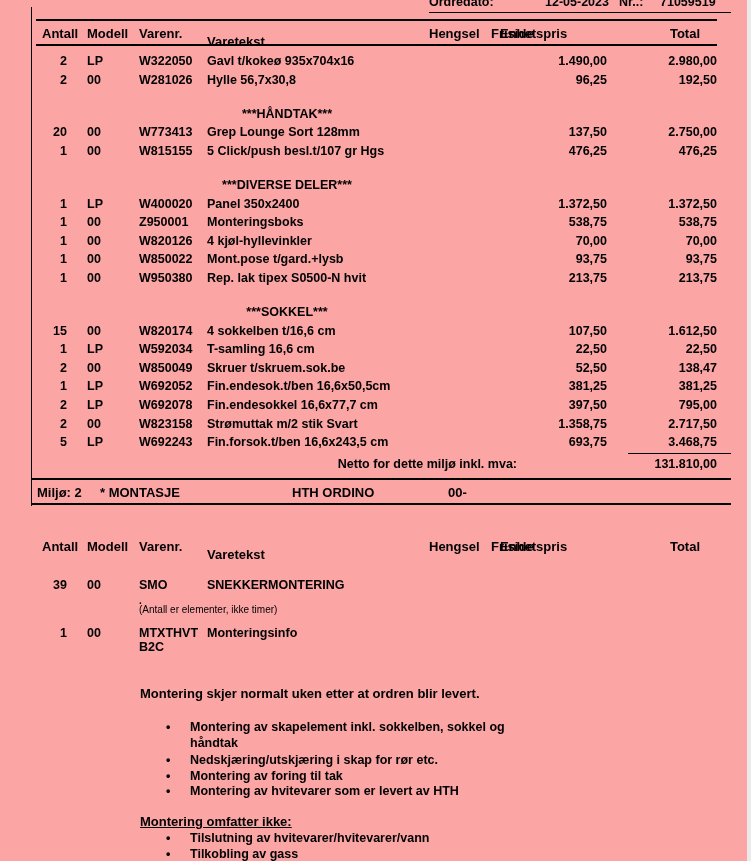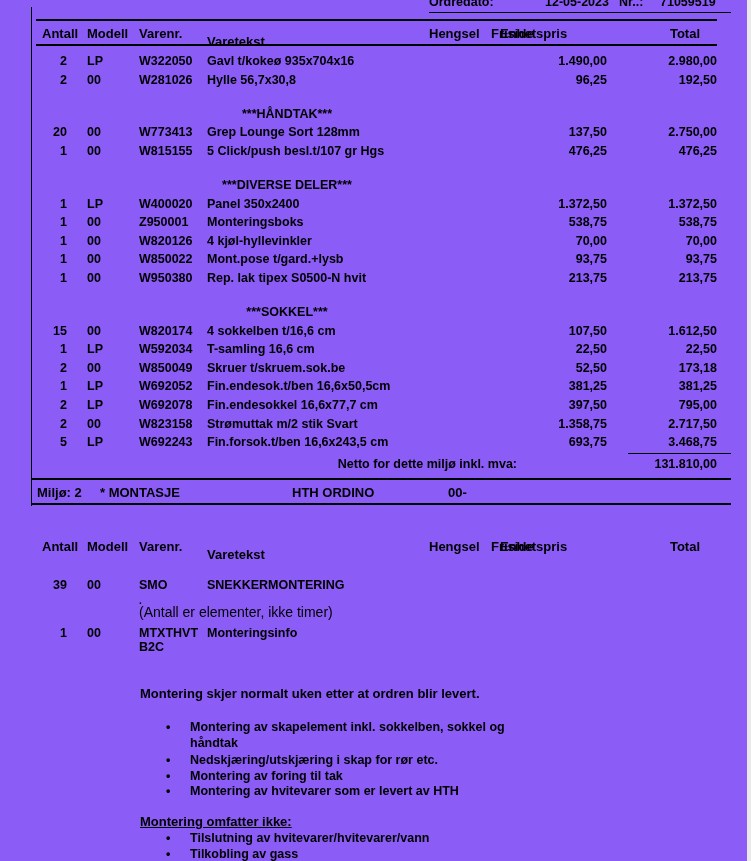--- a/index.html
+++ b/index.html
@@ -1,19 +1,19 @@
 <!DOCTYPE html>
 <html><head>
 <meta charset="utf-8">
 <style>
   * { margin:0; padding:0; box-sizing:border-box; }
   html,body { background:#ffffff; }
   .page {
     position:relative; width:751px; height:861px; overflow:hidden;
-    background:#8b5cf6; color:#000;
+    background:#fca5a5; color:#000;
     font-family:"Liberation Sans","DejaVu Sans",sans-serif;
     font-weight:700; font-size:12.5px;padding-left:39px;
   }
   .abs { position:absolute; white-space:nowrap; }
   .rule { position:absolute; background:#000; }
 
   
   .cell { position:absolute; white-space:nowrap; }
   .c-antall   { left:36px;  width:31px;  text-align:right; }
   .c-modell   { left:87px; }
@@ -39,21 +39,21 @@
   .h-total    { left:617px; width:83px;  text-align:right; }
 
   .netto-label { left:207px; top:457px; width:310px; text-align:right; }
   .netto-value { left:600px; top:457px; width:117px; text-align:right; }
 
   .miljo-band { position:absolute; left:0; top:484px; width:751px; height:18px; line-height:18px; font-size:13px; }
 
   .mrow { position:absolute; left:0; width:751px; height:16px; line-height:14px; }
   .wrap-varenr { white-space:normal; width:68px; }
   .mnote-dot  { position:absolute; left:139px; top:595px; font-size:10px; }
-  .mnote-text { position:absolute; left:139px; top:604px; font-size:14px; font-weight:400; white-space:nowrap; }
+  .mnote-text { position:absolute; left:139px; top:604px; font-size:10px; font-weight:400; white-space:nowrap; }
 
   .m-heading { position:absolute; left:140px; top:686px; font-size:13px; white-space:nowrap; }
   .bullet-item { position:absolute; left:0; width:751px; }
   .bdot  { position:absolute; left:166px; }
   .btext { position:absolute; left:190px; width:362px; white-space:normal; line-height:15.5px; }
   .m-not { position:absolute; left:140px; top:814px; font-size:13px; text-decoration:underline; white-space:nowrap; }
 
   .edge-right { position:absolute; right:0; top:0; width:4px; height:100%; background:#eaeaea; }
 </style>
 </head>
@@ -182,21 +182,21 @@
         <span class="cell c-varetekst">T-samling 16,6 cm</span>
         <span class="cell c-enhet">22,50</span>
         <span class="cell c-total">22,50</span>
       </div>
       <div class="irow">
         <span class="cell c-antall">2</span>
         <span class="cell c-modell">00</span>
         <span class="cell c-varenr">W850049</span>
         <span class="cell c-varetekst">Skruer t/skruem.sok.be</span>
         <span class="cell c-enhet">52,50</span>
-        <span class="cell c-total">173,18</span>
+        <span class="cell c-total">138,47</span>
       </div>
       <div class="irow">
         <span class="cell c-antall">1</span>
         <span class="cell c-modell">LP</span>
         <span class="cell c-varenr">W692052</span>
         <span class="cell c-varetekst">Fin.endesok.t/ben 16,6x50,5cm</span>
         <span class="cell c-enhet">381,25</span>
         <span class="cell c-total">381,25</span>
       </div>
       <div class="irow">

